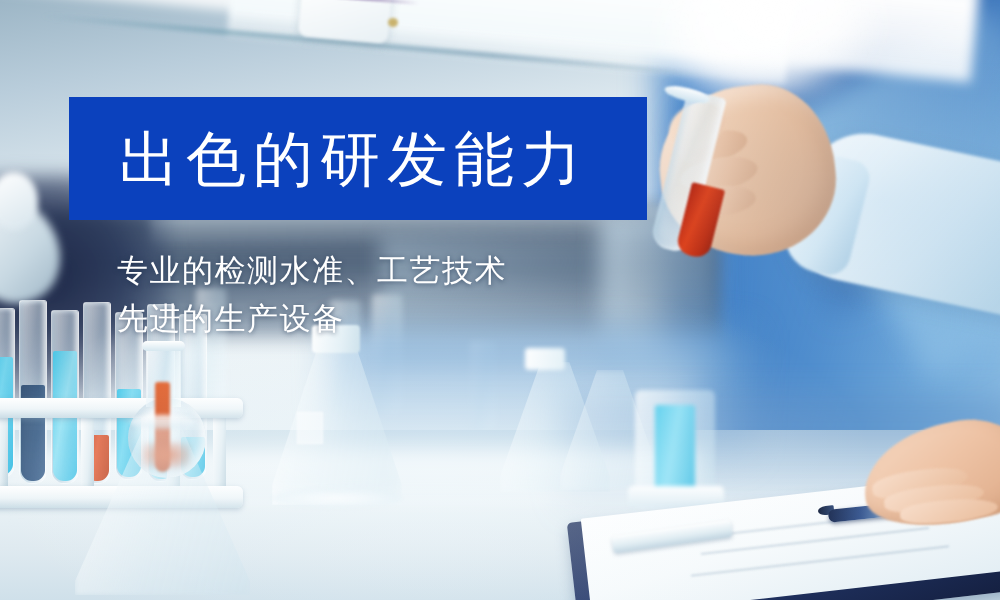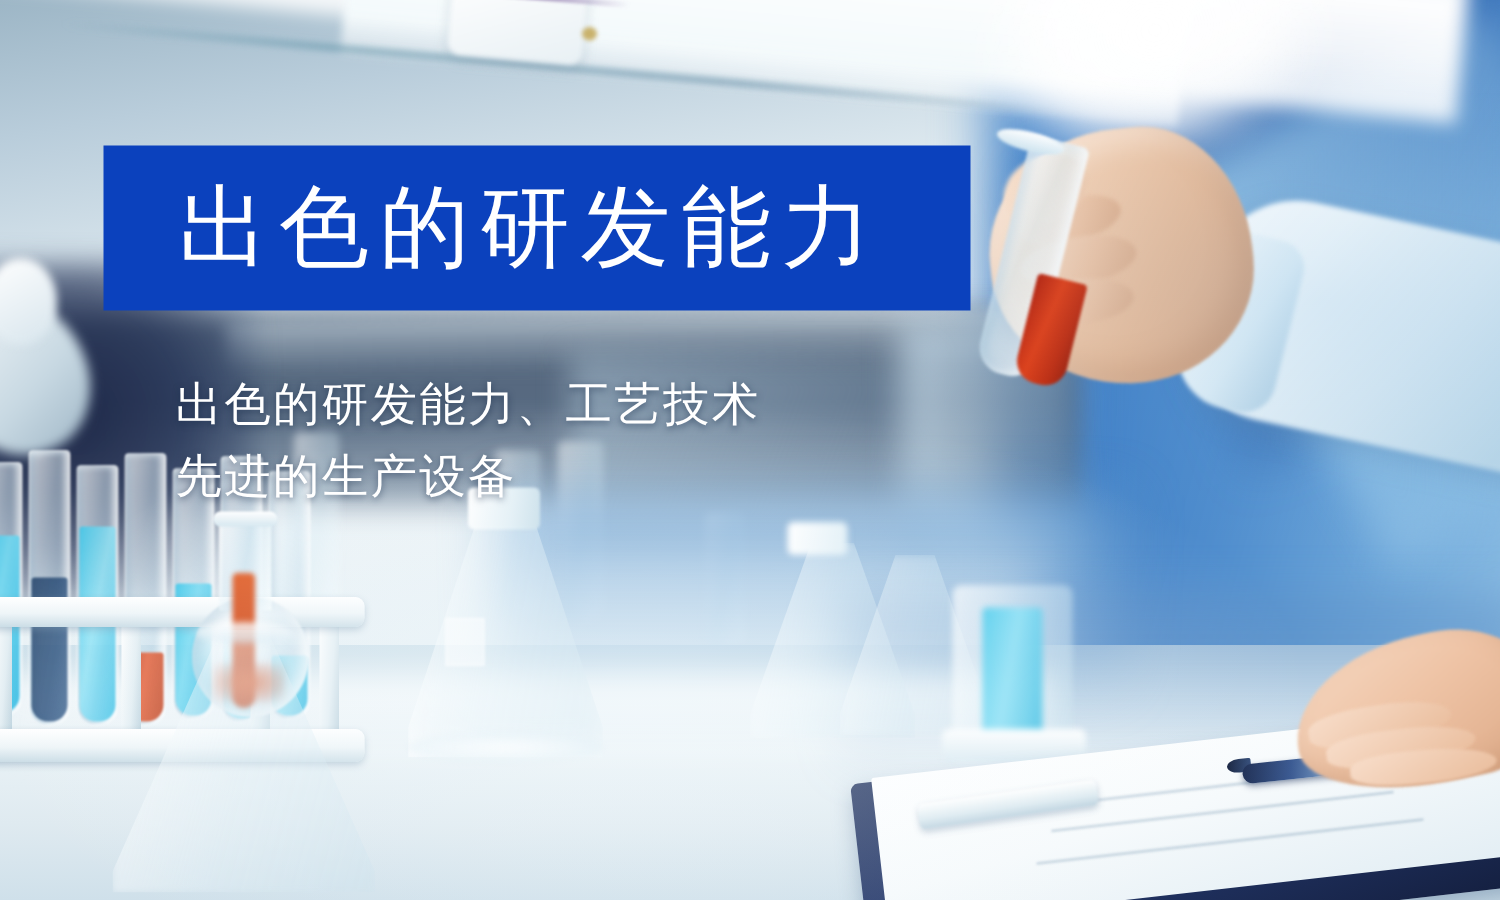--- a/index.html
+++ b/index.html
@@ -561,21 +561,21 @@
     background:
       radial-gradient(ellipse 620px 280px at 430px 470px, rgba(245,251,254,0.45), rgba(245,251,254,0) 72%),
       radial-gradient(ellipse 420px 240px at 880px 200px, rgba(120,180,225,0.18), rgba(120,180,225,0) 70%);
     pointer-events: none;
   }
 
   
   .headline-band {
     position: absolute;
     left: 69px; top: 97px;
-    width: 578px; height: 110px;
+    width: 578px; height: 123px;
     background: #0b41bd;
   }
   .headline-text {
     position: absolute;
     left: 50px; top: 50%;
     transform: translateY(-50%);
     color: #ffffff;
     font-size: 60px;
     letter-spacing: 7px;
     line-height: 1;
@@ -713,17 +713,17 @@
     <div class="hand2-finger" style="left:900px; top:500px; width:98px; height:22px; transform:rotate(-5deg);"></div>
 
     <div class="haze"></div>
   </div>
 
   <div class="headline-band">
     <div class="headline-text">出色的研发能力</div>
   </div>
 
   <div class="subtitle">
-    <div>出色的研发能力、工艺技术</div>
+    <div>专业的检测水准、工艺技术</div>
     <div>先进的生产设备</div>
   </div>
 
 </div>
 
 </body></html>

